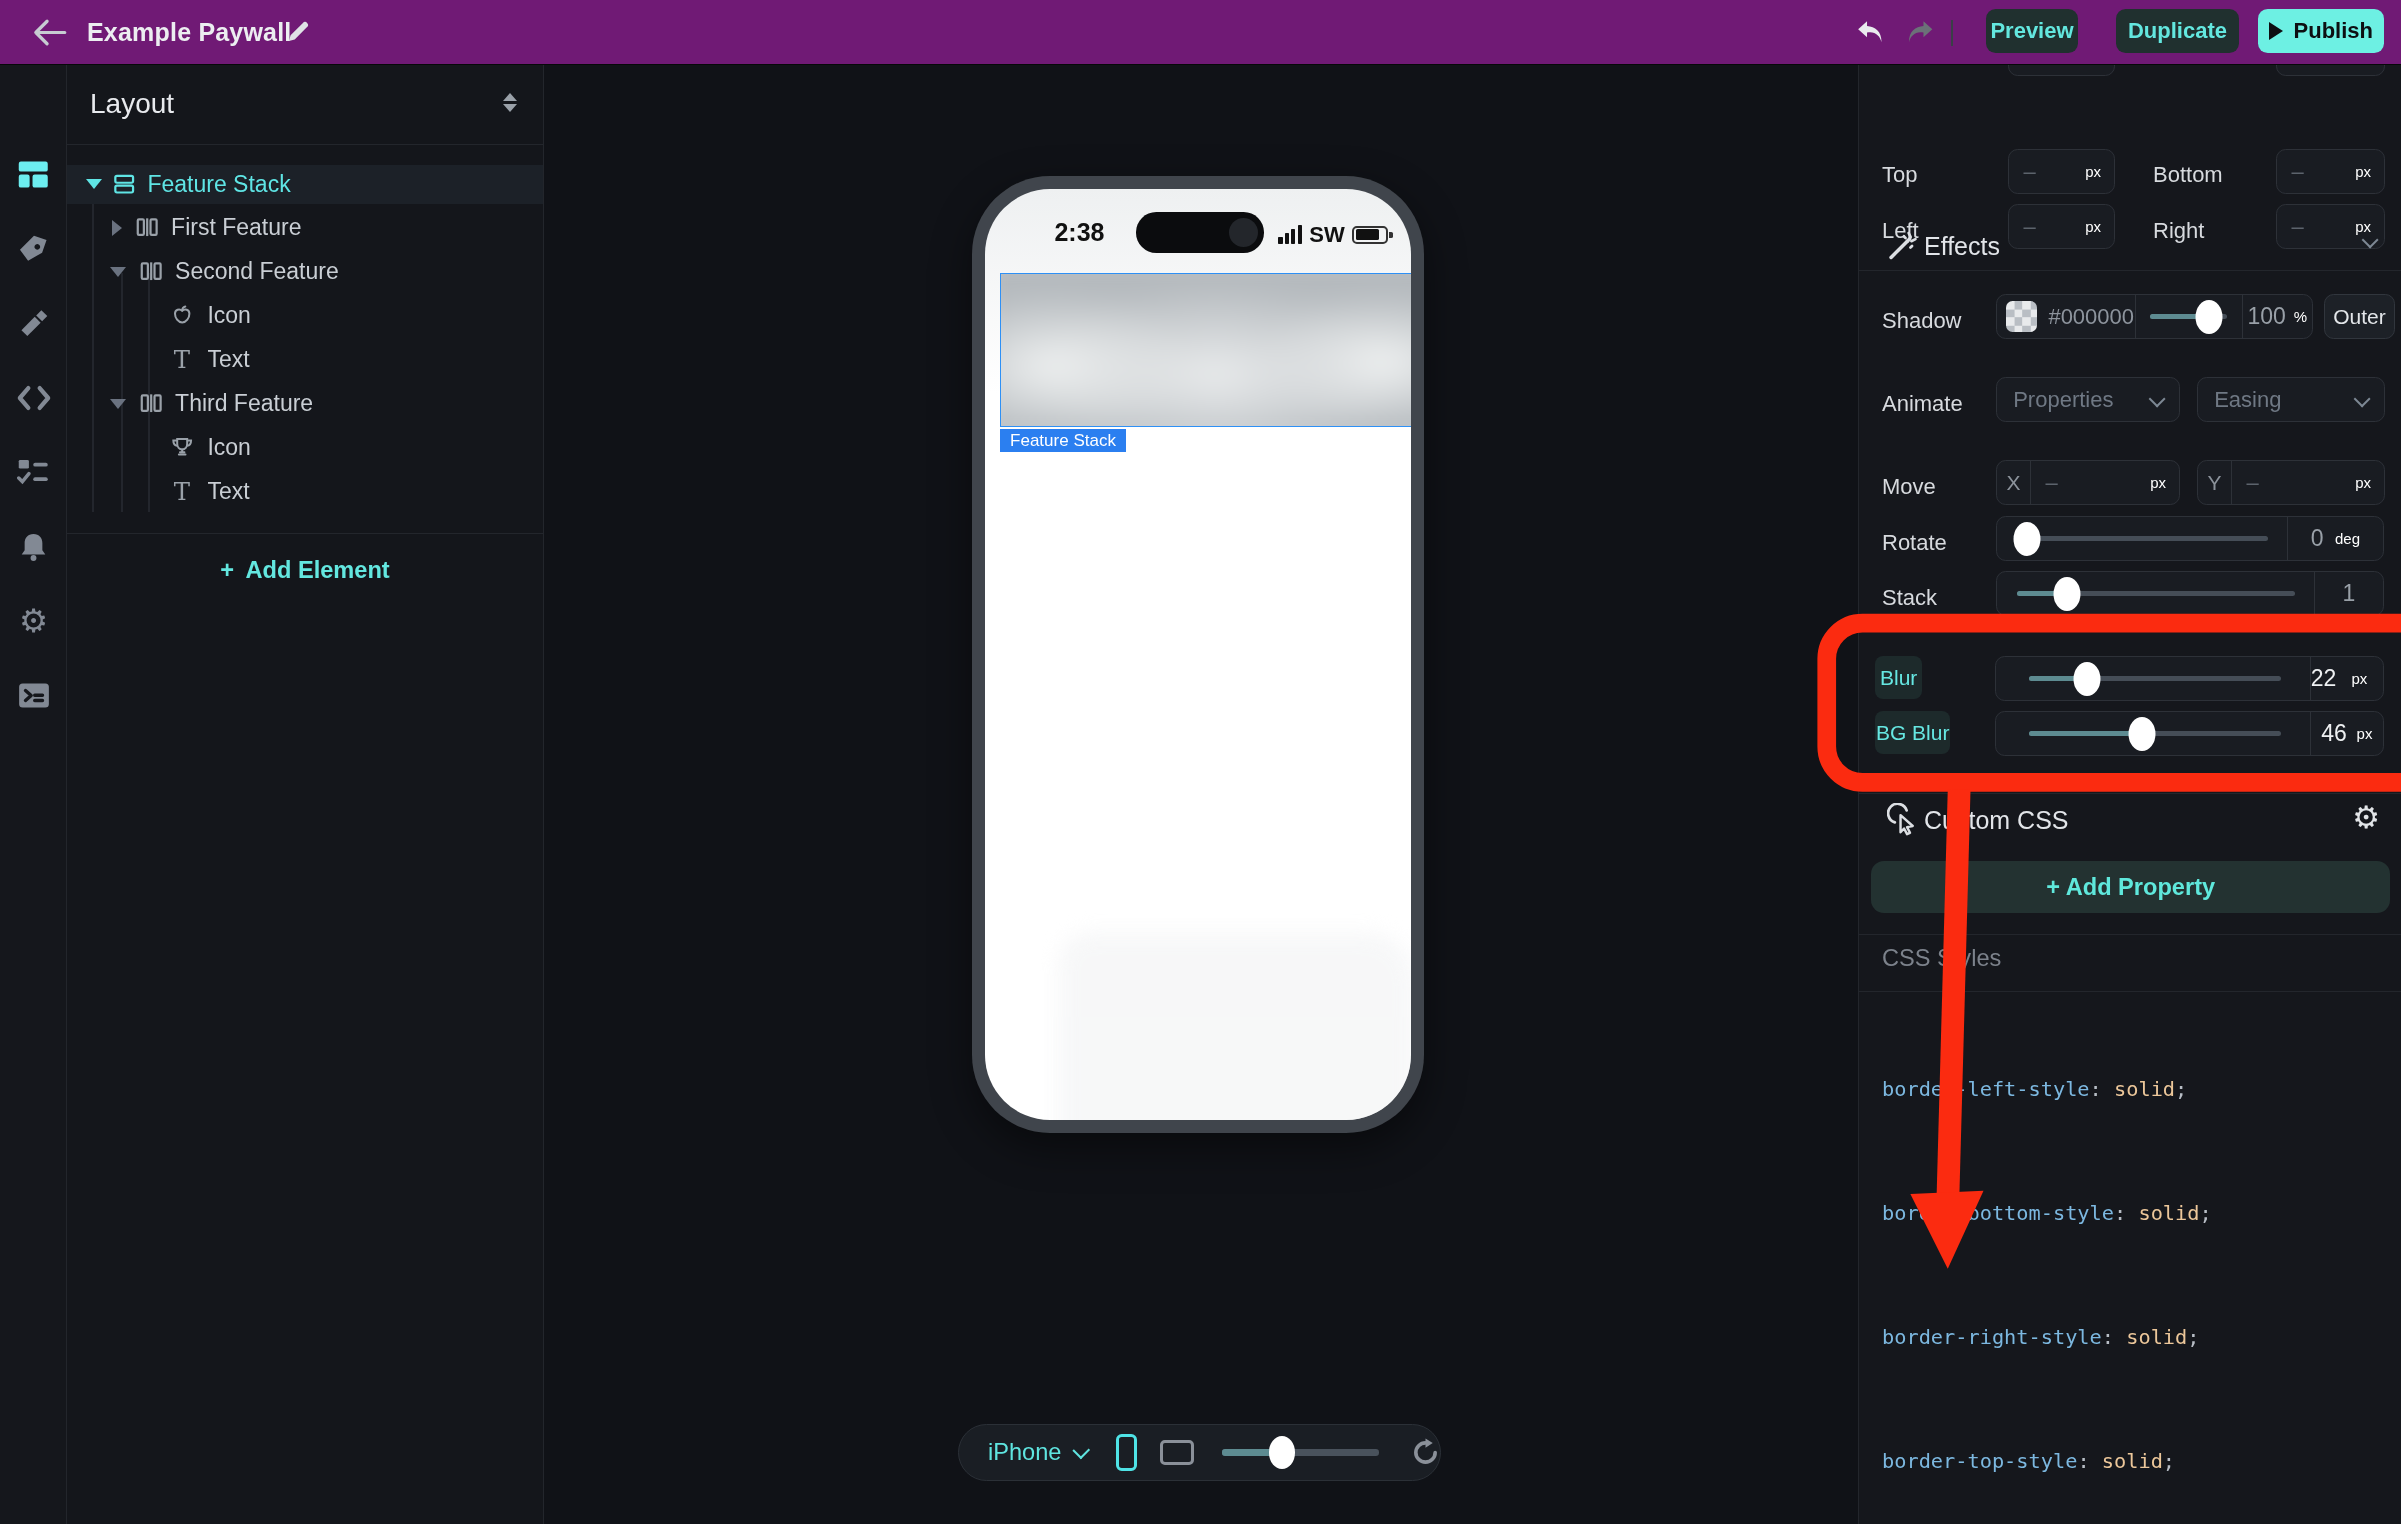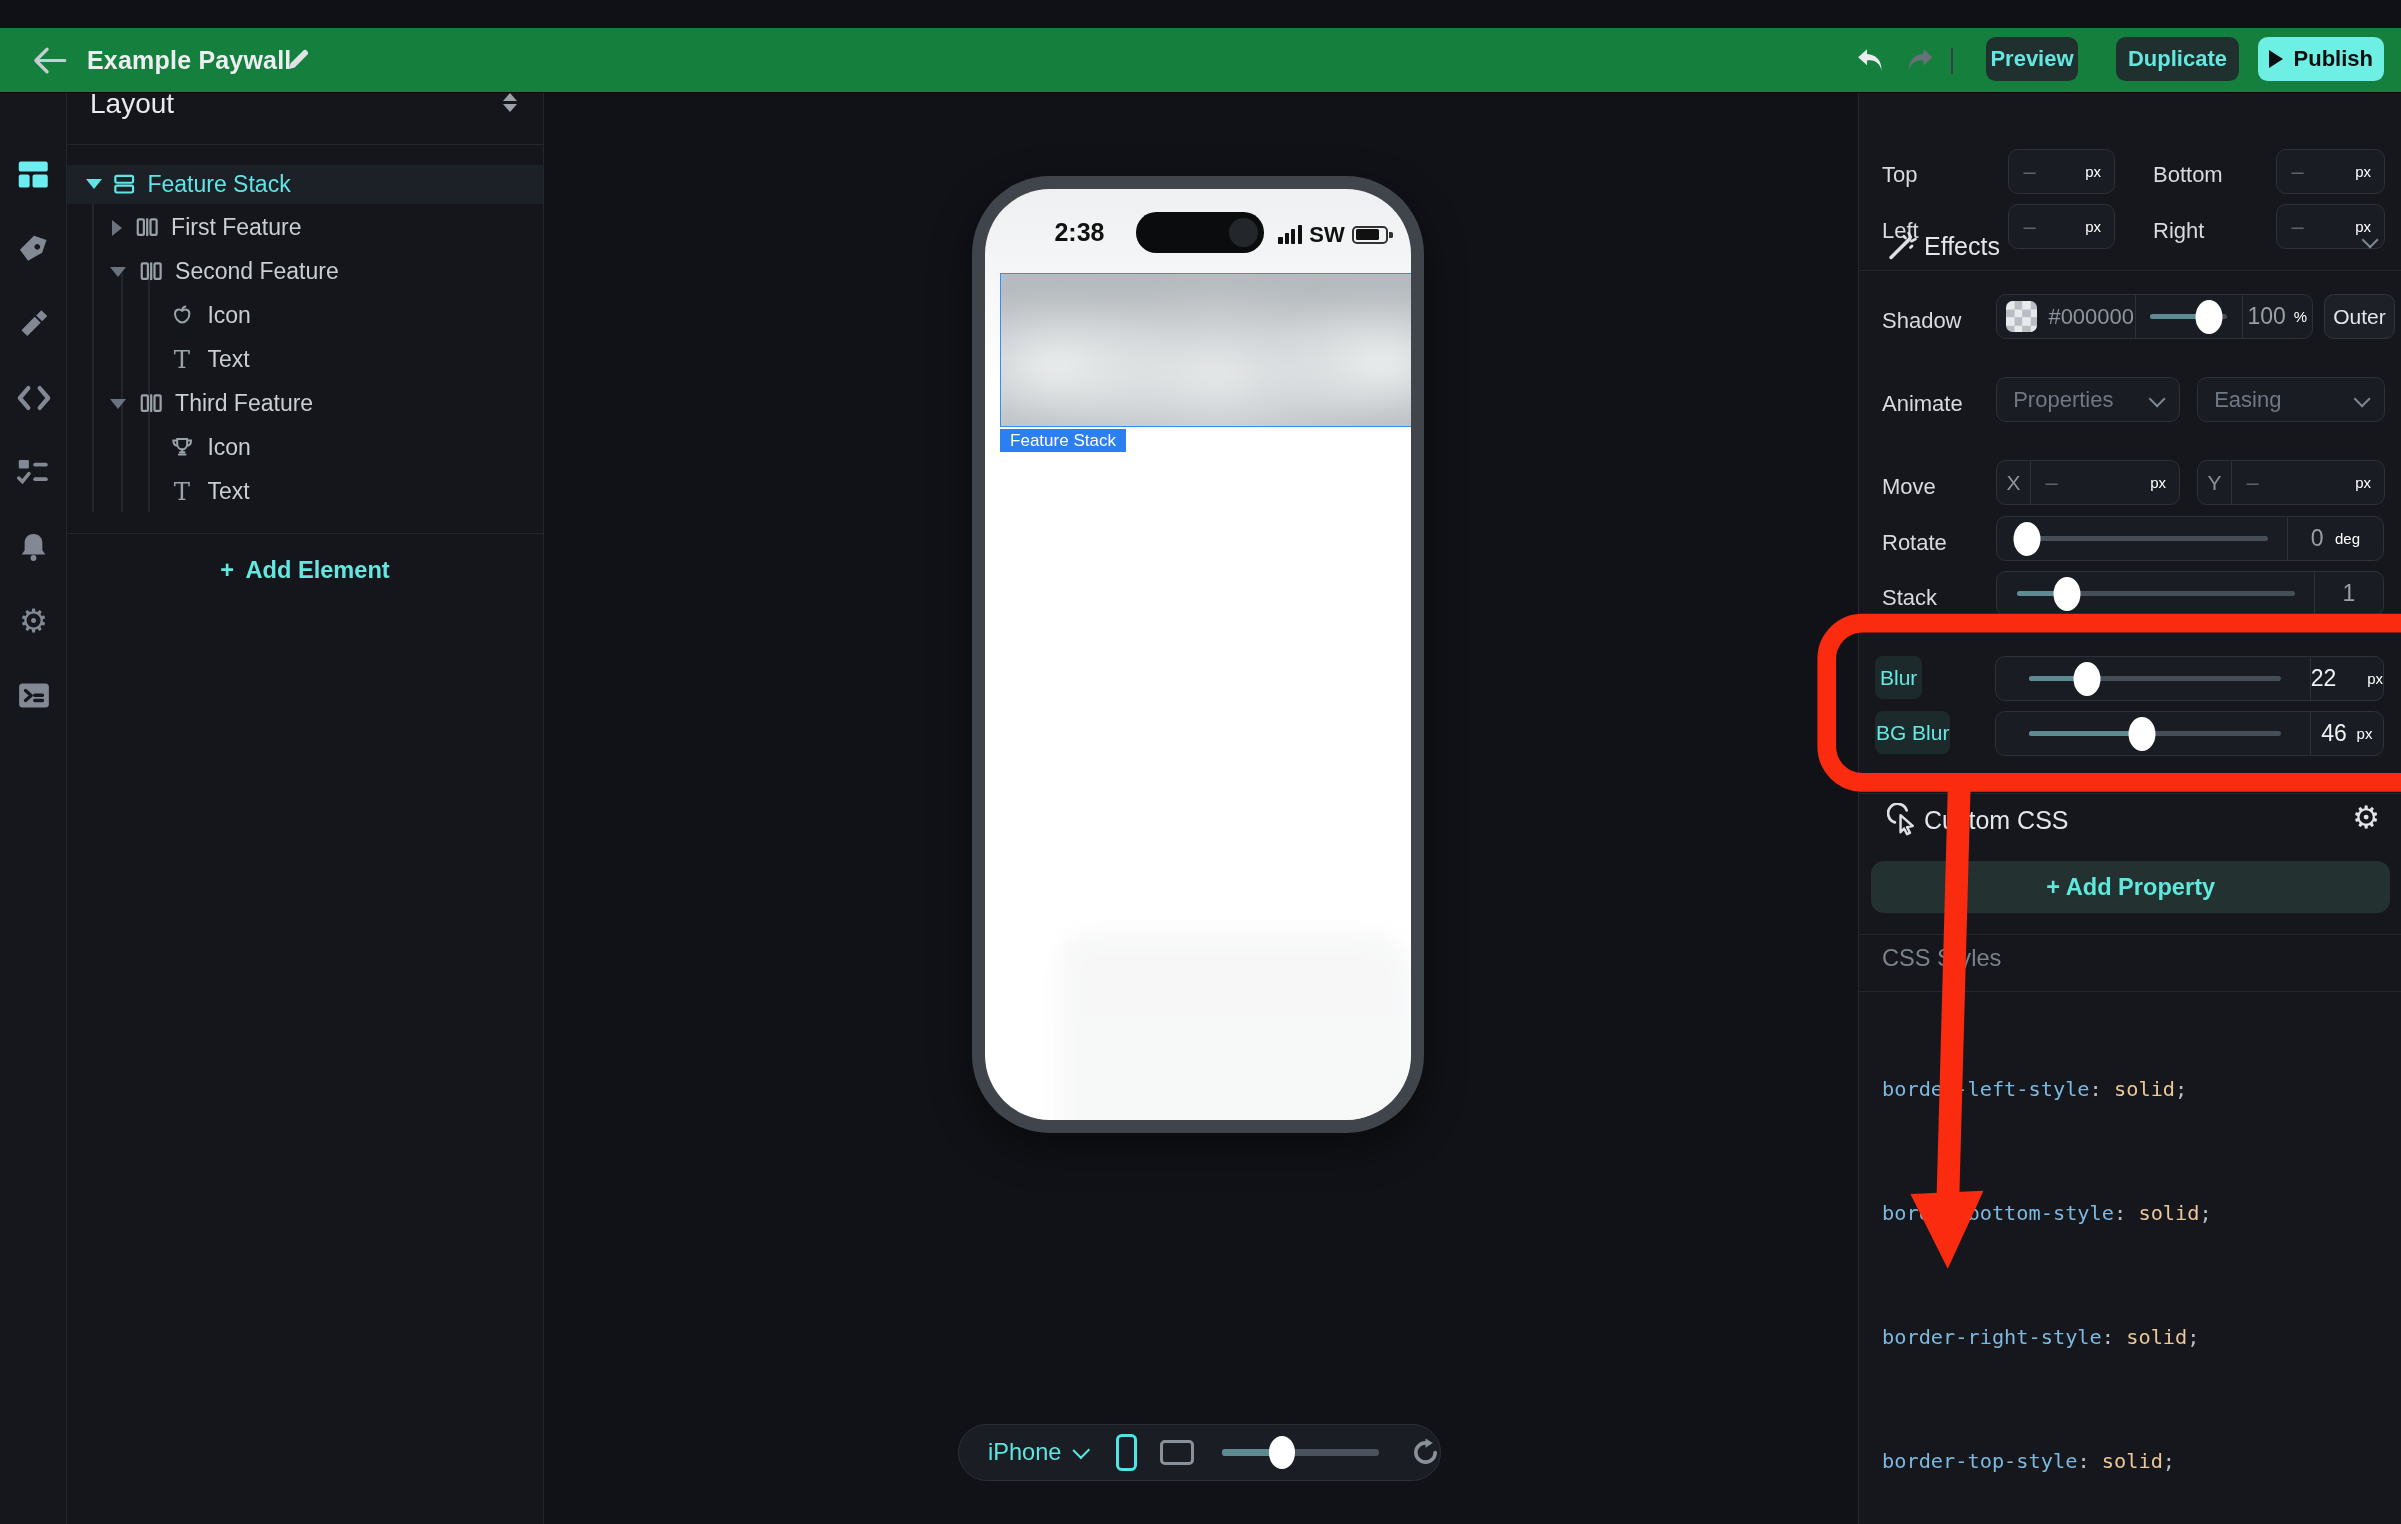--- a/index.html
+++ b/index.html
@@ -1,19 +1,19 @@
 <!DOCTYPE html>
 <html style="font-size:13px"><head>
 <meta charset="utf-8">
 <style>
   * { margin:0; padding:0; box-sizing:border-box; }
   html,body { width:2401px; height:1524px; background:#0f1116; font-family:"Liberation Sans",sans-serif; overflow:hidden; position:relative; }
 
   
-  .topbar { position:absolute; left:0; top:0; width:2401px; height:65px; background:#15803d; border-bottom:0.8px solid #07080a; z-index:5;margin-top:28px; }
+  .topbar { position:absolute; left:0; top:0; width:2401px; height:65px; background:#701a75; border-bottom:0.8px solid #07080a; z-index:5; }
   .back-btn { position:absolute; left:31px; top:18px; width:37px; height:29px; color:#c7ccd2; }
   .tb-title { position:absolute; left:87px; top:18px; font-size:25px; font-weight:700; color:#eceef1; letter-spacing:0.2px; }
   .pencil { position:absolute; left:284px; top:18px; width:28px; height:28px; color:#dfe2e6; }
   .logo { position:absolute; left:0; right:0; top:16.2px; text-align:center; font-size:30px; font-weight:800; letter-spacing:2.4px; }
   .logo .acc { color:#5fe5ea; } .logo .rest { color:#f2f4f6; }
   .undo { position:absolute; left:1854px; top:18px; width:32.5px; height:29px; color:#e9ebee; }
   .redo { position:absolute; left:1904px; top:18px; width:32.5px; height:29px; color:#6b7178; }
   .tb-sep { position:absolute; left:1951px; top:20.3px; width:1.6px; height:26px; background:#3a3f47; }
   .tb-btn { position:absolute; top:9px; height:44px; border-radius:9.7px; background:#20302f; color:#63e7df; font-size:22px; font-weight:600; display:flex; align-items:center; justify-content:center; }
   .btn-preview { left:1986px; width:92px; }
@@ -491,21 +491,21 @@
       <span>Blur</span>
     </div>
   <div class="group" style="left:136px; top:591px; width:389px;">
     <div class="gcell" style="width:314px">
       <span class="track" style="position:absolute; left:32.5px; right:29px;">
           <span class="tfill" style="width:23%"></span>
           <span class="knob" style="left:23%"></span>
         </span>
     </div>
     <div class="gsep"></div>
-    <div class="gcell" style="flex:1; justify-content:space-between; gap:15px;">
+    <div class="gcell" style="flex:1; justify-content:flex-start; gap:15px;">
       <span class="val bright">22</span>
       <span class="unit" style="margin:0">px</span>
     </div>
   </div>
 
   <div class="badge" style="left:16.2px; top:646px; width:75px;">
       <span>BG Blur</span>
     </div>
   <div class="group" style="left:136px; top:646px; width:389px;">
     <div class="gcell" style="width:314px">

